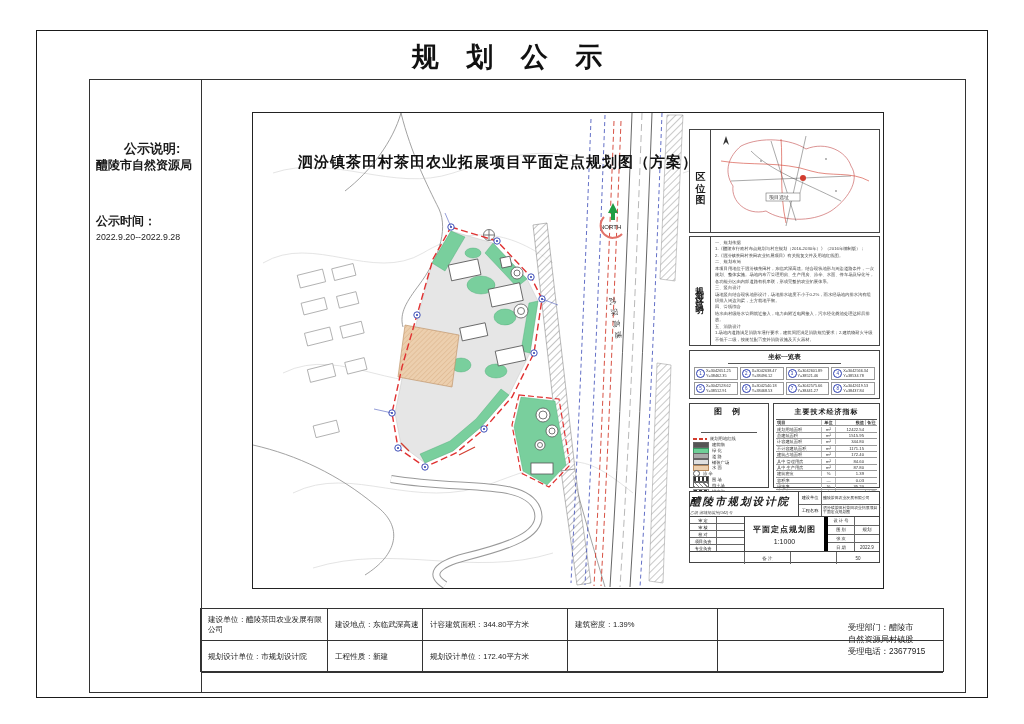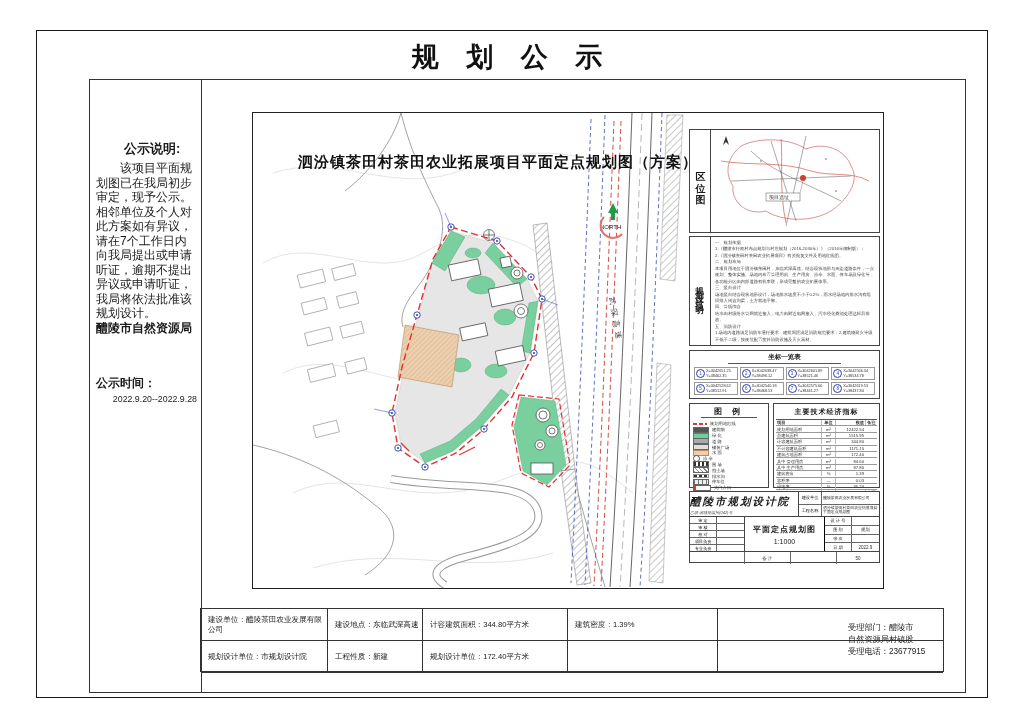--- a/index.html
+++ b/index.html
@@ -9,21 +9,21 @@
   .main-title{position:absolute;left:0;top:8px;width:100%;text-align:center;
               font-size:27px;font-weight:bold;letter-spacing:10px;color:#111;}
   .frame{position:absolute;left:52px;top:48px;width:875px;height:612px;border:1px solid #333;}
   
   .notice{position:absolute;left:0;top:0;width:112px;height:612px;border-right:1px solid #333;
           padding:60px 4px 0 6px;box-sizing:border-box;}
   .n-head{font-size:13px;font-weight:bold;margin-left:28px;}
   .n-body{margin:3px 0 0 0;font-size:12px;line-height:14.5px;text-indent:2em;}
   .n-agency{font-size:12px;font-weight:bold;line-height:14.5px;}
   .n-time-label{margin-top:40px;font-size:12px;font-weight:bold;}
-  .n-time{font-size:8.8px;margin-top:2px;text-align:right;}
+  .n-time{font-size:8.8px;margin-top:2px;}
   
   .sheet{position:absolute;left:162px;top:32px;width:630px;height:475px;border:1.5px solid #222;background:#fff;}
   .plan{position:absolute;left:0;top:0;}
   .sheet-title{position:absolute;left:45px;top:40px;font-size:15px;font-weight:bold;letter-spacing:1px;color:#111;}
   .box{position:absolute;border:1px solid #444;background:#fff;box-sizing:border-box;display:flex;}
   .b1{left:436px;top:16px;width:191px;height:104px;}
   .b2{left:436px;top:123px;width:191px;height:110px;}
   .b3{left:436px;top:237px;width:191px;height:49px;display:block;}
   .b4{left:436px;top:290px;width:80px;height:85px;display:block;padding:2px 3px;}
   .b5{left:520px;top:290px;width:107px;height:85px;display:block;padding:2px 2px;}
@@ -37,21 +37,21 @@
   .notes span{display:block;}
   .bx-title{font-size:6.5px;font-weight:bold;text-align:center;margin:2px auto 2px;width:60%;
             border-bottom:0.5px solid #555;padding-bottom:1px;}
   .chips{display:grid;grid-template-columns:repeat(4,1fr);gap:2px;padding:1px 4px;}
   .chip{display:flex;align-items:center;border:0.5px solid #999;padding:1px;}
   .cno{width:7px;height:7px;border:1px solid #2a3cb0;color:#2a3cb0;border-radius:50%;
        font-size:4.5px;display:flex;align-items:center;justify-content:center;margin-right:1px;flex:none;}
   .cxy{font-size:3.8px;line-height:1.2;color:#333;}
   .cxy i{display:block;font-style:normal;}
   .lg-title{font-size:8px;font-weight:bold;text-align:center;letter-spacing:4px;
-            border-bottom:0.5px solid #555;margin:0 8px 3px;padding-bottom:0;}
+            border-bottom:0.5px solid #555;margin:0 8px 3px;padding-bottom:15px;}
   .lg-row{display:flex;align-items:center;height:5.8px;}
   .sw{width:14px;height:4px;margin-right:3px;border:0.5px solid #666;flex:none;}
   .sw[data-sw="dark"]{background:#555;}
   .sw[data-sw="gray"]{background:#aaa;}
   .sw[data-sw="green"]{background:#6fcf97;border-color:#3a9a63;}
   .sw[data-sw="light"]{background:#e0e0e0;}
   .sw[data-sw="tan"]{background:#eccfae;border-color:#b98c5f;}
   .sw[data-sw="circle"]{width:5px;height:5px;border-radius:50%;background:#fff;border-color:#555;}
   .sw[data-sw="bars"]{background:repeating-linear-gradient(90deg,#333 0 2px,#fff 2px 4px);}
   .sw[data-sw="hatch"]{background:repeating-linear-gradient(45deg,#888 0 1px,#fff 1px 3px);}
@@ -77,21 +77,21 @@
   .tb-own>div{flex:1;display:flex;border-bottom:0.5px solid #666;}
   .tb-own>div:last-child{border-bottom:none;}
   .tb-own .lb{width:22px;font-size:4.2px;border-right:0.5px solid #666;display:flex;align-items:center;justify-content:center;}
   .tb-own .vl{flex:1;font-size:3.9px;display:flex;align-items:center;padding:0 1px;color:#333;line-height:1.1;}
   .tb-rowB{display:flex;height:34px;border-bottom:1px solid #444;}
   .tb-sign{width:54px;border-right:1px solid #444;display:flex;flex-direction:column;}
   .tb-sign>div{flex:1;display:flex;border-bottom:0.5px solid #666;}
   .tb-sign>div:last-child{border-bottom:none;}
   .tb-sign .lb{width:26px;font-size:4.2px;border-right:0.5px solid #666;display:flex;align-items:center;justify-content:center;}
   .tb-sign .vl{flex:1;}
-  .tb-name{width:79px;border-right:1px solid #000000;display:flex;flex-direction:column;align-items:center;justify-content:center;}
+  .tb-name{width:79px;border-right:4px solid #000000;display:flex;flex-direction:column;align-items:center;justify-content:center;}
   .tb-name .dn{font-size:8px;font-weight:bold;letter-spacing:1px;}
   .tb-name .sc{font-size:7px;margin-top:3px;}
   .tb-meta{flex:1;display:flex;flex-direction:column;}
   .tb-meta>div{flex:1;display:flex;border-bottom:0.5px solid #666;}
   .tb-meta>div:last-child{border-bottom:none;}
   .tb-meta .lb{width:26px;font-size:4.2px;border-right:0.5px solid #666;display:flex;align-items:center;justify-content:center;}
   .tb-meta .vl{flex:1;font-size:4.5px;display:flex;align-items:center;justify-content:center;color:#333;}
   .tb-rowC{display:flex;height:12px;}
   .tb-rowC>div{border-right:0.5px solid #666;display:flex;align-items:center;justify-content:center;font-size:4.5px;color:#333;}
   .tb-rowC>div:last-child{border-right:none;}
@@ -108,21 +108,20 @@
 </head>
 <body>
 
 <div class="page">
  <div class="outer">
   <div class="main-title">规  划  公  示</div>
   <div class="frame">
 
    <div class="notice">
      <div class="n-head">公示说明:</div>
-     <p class="n-body">该项目平面规划图已在我局初步审定，现予公示。相邻单位及个人对此方案如有异议，请在7个工作日内向我局提出或申请听证，逾期不提出异议或申请听证，我局将依法批准该规划设计。</p>
      <div class="n-agency">醴陵市自然资源局</div>
      <div class="n-time-label">公示时间：</div>
      <div class="n-time">2022.9.20--2022.9.28</div>
    </div>
 
    <div class="sheet">
     <svg class="plan" width="630" height="475" viewBox="0 0 630 475">
       <defs>
         <pattern id="ph1" width="5" height="5" patternUnits="userSpaceOnUse" patternTransform="rotate(45)">
           <rect width="5" height="5" fill="#fff"></rect>

